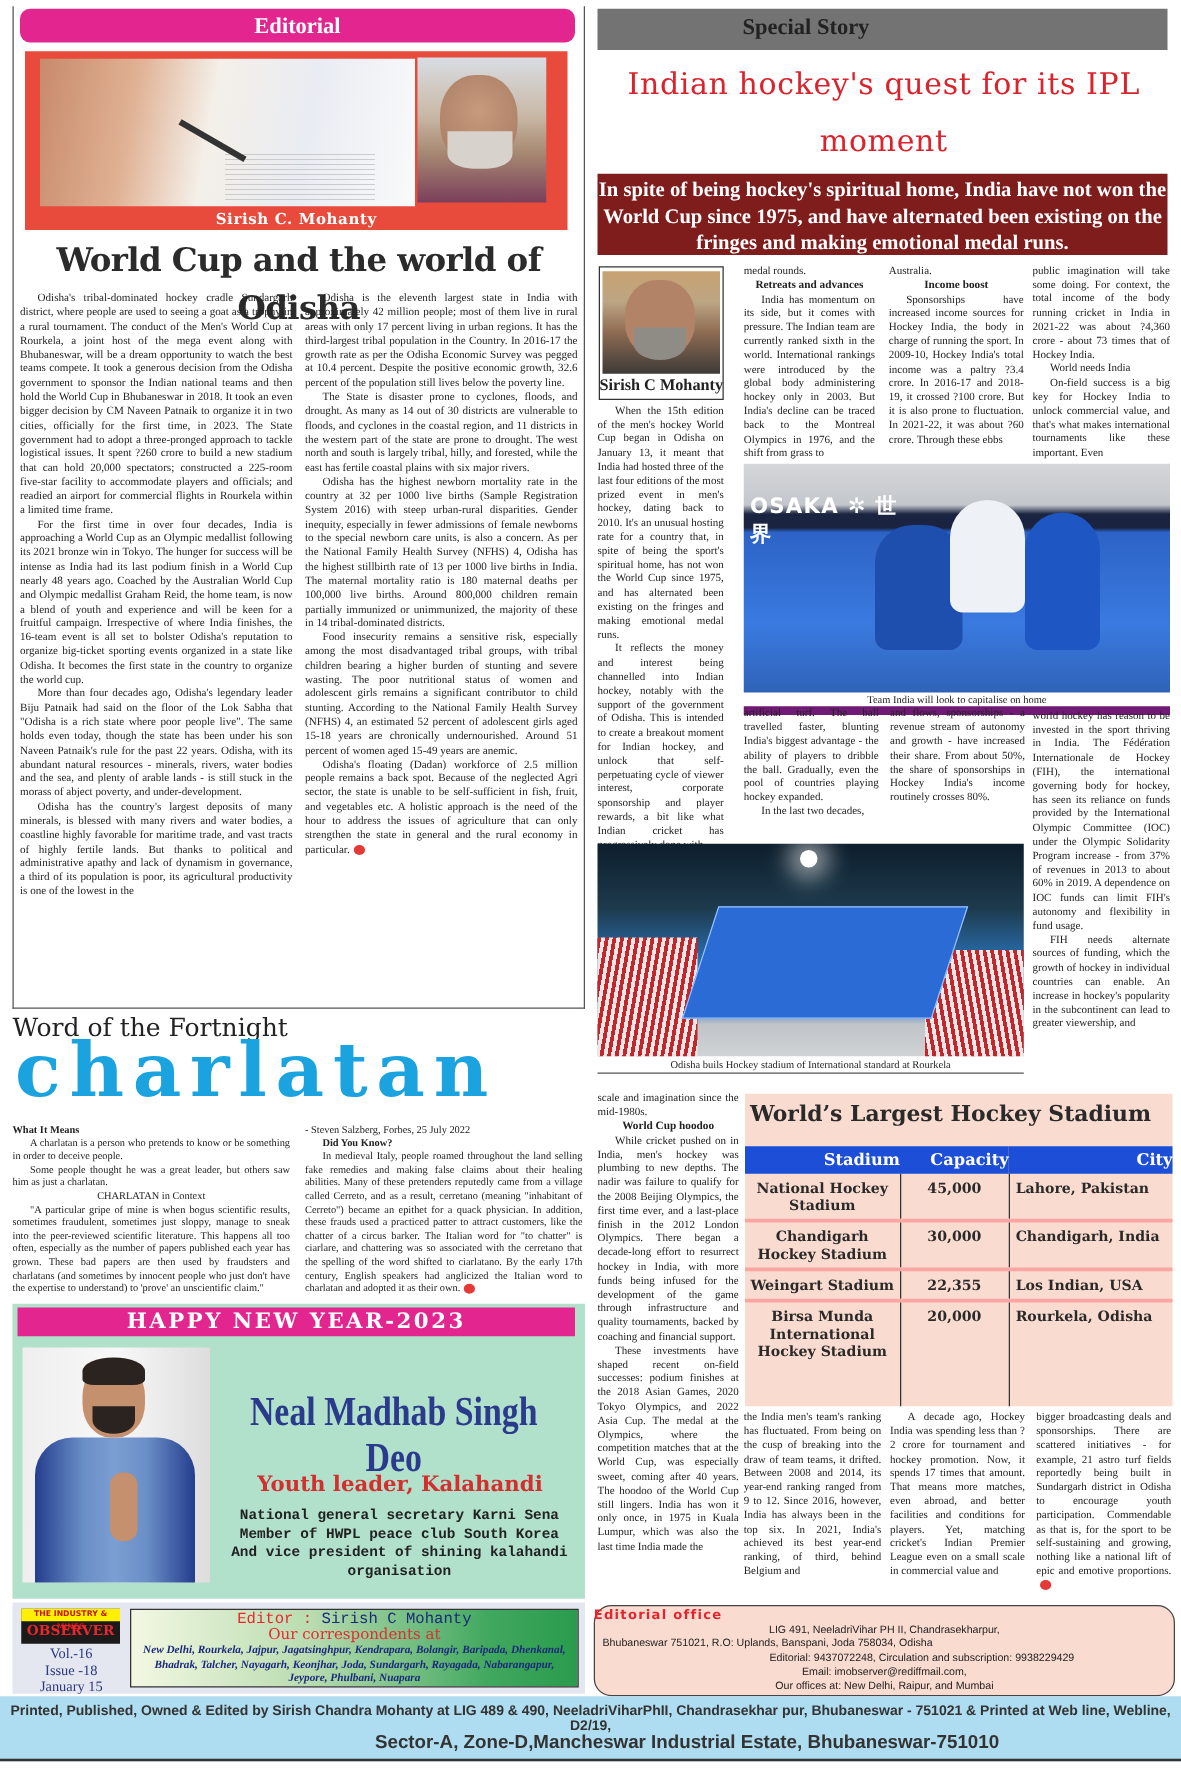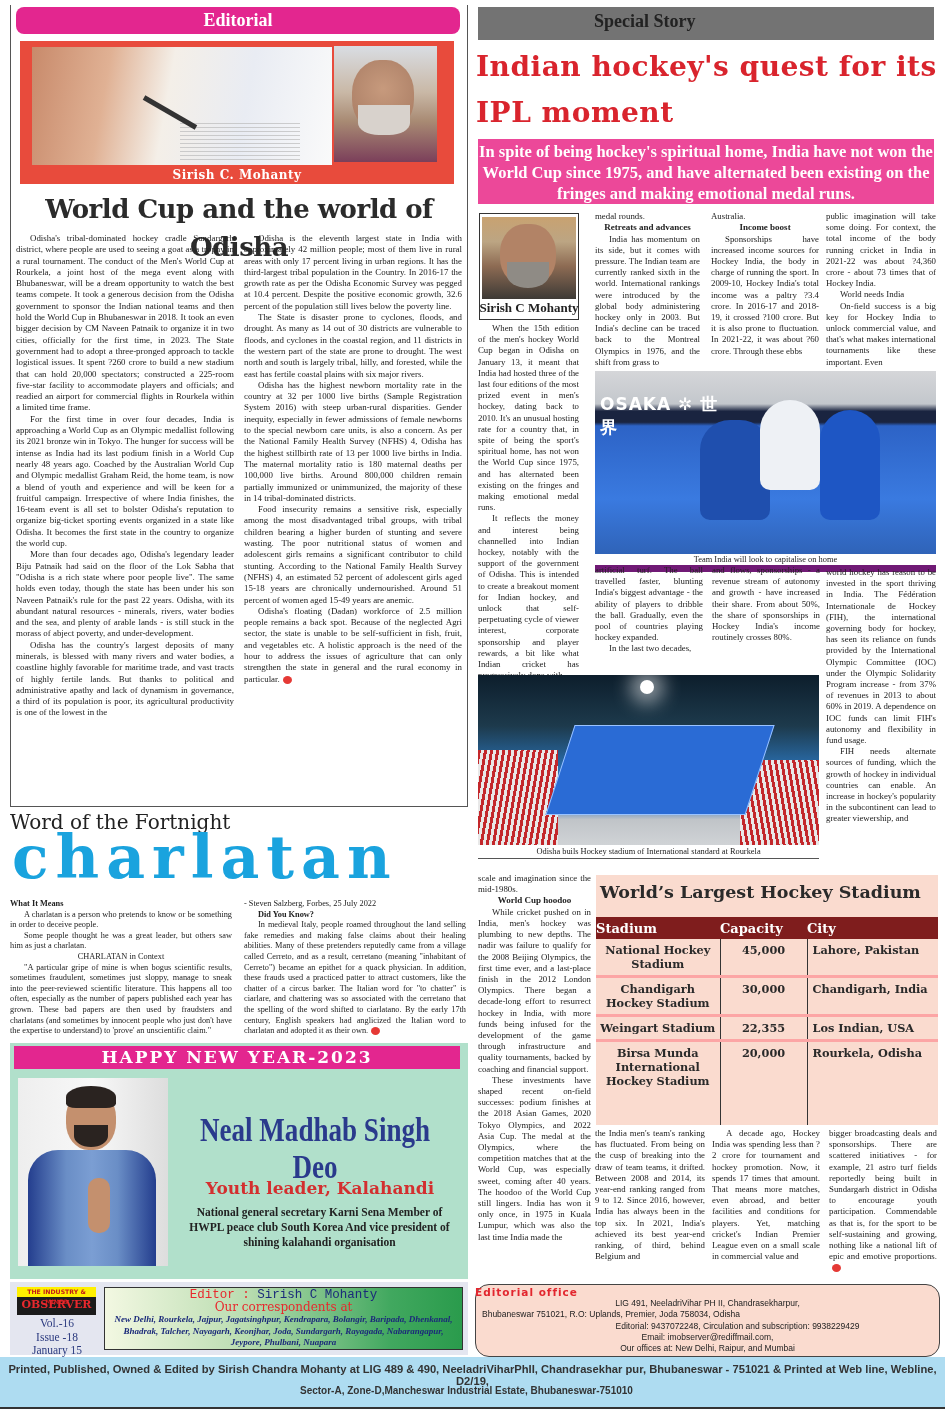--- a/index.html
+++ b/index.html
@@ -36,26 +36,26 @@
 #ad-box{left:10px;top:1043px;width:458px;height:236px;background:#b1e0cb}
 #ad-header{left:14px;top:1046px;width:446px;height:23px;background:#e3268f;color:#fff;font-family:"DejaVu Serif",serif;font-weight:bold;font-size:17px;letter-spacing:2px;text-align:center;line-height:23px}
 #ad-photo{left:18px;top:1078px;width:150px;height:188px;background:linear-gradient(90deg,#eee 0%,#f8f8f8 50%,#ddd 100%)}
 #ad-person-head{left:66px;top:1090px;width:50px;height:60px;border-radius:45%;background:#c4906e}
 #ad-person-hair{left:66px;top:1086px;width:50px;height:22px;border-radius:50% 50% 20% 20%;background:#2a2320}
 #ad-person-beard{left:74px;top:1125px;width:34px;height:22px;border-radius:0 0 50% 50%;background:#2a2320}
 #ad-person-body{left:28px;top:1150px;width:128px;height:116px;border-radius:30px 30px 0 0;background:linear-gradient(90deg,#243e8e 0%,#6a8ec6 30%,#7b9ed3 50%,#6a8ec6 70%,#243e8e 100%)}
 #ad-person-hands{left:88px;top:1178px;width:22px;height:55px;border-radius:10px;background:#c4906e}
 #ad-name{left:170px;top:1112px;width:290px;text-align:center;font-family:"Liberation Serif",serif;font-weight:bold;font-size:33px;color:#2a3a8c;transform:scaleX(.82);transform-origin:center}
 #ad-role{left:180px;top:1178px;width:280px;text-align:center;font-family:"DejaVu Serif",serif;font-weight:bold;font-size:17px;color:#d32f2f}
-#ad-desc{left:182px;top:1205px;width:275px;text-align:center;font-family:Liberation Serif, serif;font-weight:bold;font-size:11.5px;line-height:15px;color:#222}
+#ad-desc{left:182px;top:1205px;width:275px;text-align:center;font-family:Liberation Mono, monospace;font-weight:bold;font-size:11.5px;line-height:15px;color:#222}
 
 
 #ss-tab{left:478px;top:7px;width:456px;height:33px;background:#737373;color:#222;font-weight:bold;font-size:18px;line-height:28px;padding-left:116px}
-#ss-headline{left:476px;top:44px;width:462px;font-family:"DejaVu Serif",serif;font-weight:bold;font-size:28px;line-height:46px;color:#d9242d;letter-spacing:.5px}
-#ss-deck{left:478px;top:139px;width:456px;height:65px;background:#ec4899;color:#fff;font-weight:bold;font-size:16.5px;line-height:21px;text-align:center;padding-top:2px}
+#ss-headline{left:476px;top:44px;width:462px;text-align:center;font-family:"DejaVu Serif",serif;font-weight:normal;font-size:24px;line-height:46px;color:#d9242d;letter-spacing:.5px}
+#ss-deck{left:478px;top:139px;width:456px;height:65px;background:#7f1d1d;color:#fff;font-weight:bold;font-size:16.5px;line-height:21px;text-align:center;padding-top:2px}
 #ss-author-box{left:479px;top:213px;width:100px;height:107px;border:1.5px solid #333;background:#fff}
 #ss-author-photo{left:482px;top:217px;width:94px;height:82px;background:linear-gradient(180deg,#c8a271 0%,#bca583 30%,#8d6b53 60%,#3d3a36 100%)}
 #ss-author-face{left:500px;top:224px;width:56px;height:62px;border-radius:45%;background:#b28366}
 #ss-author-beard{left:507px;top:262px;width:42px;height:26px;border-radius:0 0 50% 50%;background:#8f8b85}
 #ss-author-name{left:479px;top:300px;width:100px;text-align:center;font-weight:bold;font-size:13px;color:#222}
 #ss-col1a{left:478px;top:323px;width:101px}
 #ss-col1b{left:478px;top:873px;width:113px}
 #ss-col2top{left:595px;top:211px;width:105px}
 #ss-col3top{left:711px;top:211px;width:108px}
 #ss-col4top{left:826px;top:211px;width:110px}
@@ -78,21 +78,21 @@
 #photo2-field{left:560px;top:725px;width:200px;height:90px;background:#2a6bd5;transform:skewX(-18deg);border:1px solid #9ac3ff}
 #photo2-stands{left:478px;top:750px;width:80px;height:95px;background:repeating-linear-gradient(100deg,#c3272b 0 3px,#e8e8e8 3px 6px)}
 #photo2-stands2{left:740px;top:760px;width:79px;height:85px;background:repeating-linear-gradient(80deg,#c3272b 0 3px,#e8e8e8 3px 6px)}
 #photo2-light{left:640px;top:680px;width:14px;height:14px;border-radius:50%;background:#fff;box-shadow:0 0 18px 10px rgba(255,255,255,.5)}
 #photo2-caption{left:478px;top:847px;width:341px;text-align:center;font-size:8.4px;border-bottom:1px solid #555;padding-bottom:2px}
 
 
 #tbl-box{left:596px;top:875px;width:342px;height:250px;background:#fadbcf}
 #tbl-title{left:600px;top:882px;font-family:"DejaVu Serif",serif;font-weight:bold;font-size:17.5px;color:#2a2a2a}
 #tbl{left:596px;top:917px;width:342px;border-collapse:collapse;font-family:"DejaVu Serif",serif;font-weight:bold;font-size:11.3px;color:#2a2a2a}
-#tbl th{background:#7f1d1d;color:#fff;font-size:13px;height:22px;text-align:left}
+#tbl th{background:#1d4ed8;color:#fff;font-size:13px;height:22px;text-align:right}
 #tbl td{vertical-align:top;padding:4px 3px 4px 3px;line-height:14px;border-bottom:3px solid #fca5a5}
 #tbl td.c1{text-align:center;width:124px;border-right:1px solid #333}
 #tbl td.c2{text-align:center;width:87px;border-right:1px solid #333}
 #tbl td.c3{text-align:left;padding-left:5px}
 #tbl tr:last-child td{border-bottom:none;height:84px}
 
 
 #ftr-left{left:10px;top:1282px;width:458px;height:73px;background:#e4e6f0}
 #ftr-logo{left:17px;top:1287px;width:79px;height:28px;background:#1b1b1b}
 #ftr-logo-top{left:17px;top:1287px;width:79px;height:10px;background:#fff000;color:#c31818;font-family:"DejaVu Sans",sans-serif;font-size:6.2px;text-align:center;line-height:10px;font-weight:bold}
@@ -103,21 +103,21 @@
 #ftr-editor .n{color:#1b2a7a}
 #ftr-corr{left:104px;top:1301px;width:359px;text-align:center;font-size:12px;line-height:13px;color:#e8282d;font-family:"DejaVu Serif",serif}
 #ftr-cities{left:108px;top:1314px;width:351px;text-align:center;font-size:9px;line-height:11.5px;color:#1b2a7a;font-style:italic;font-weight:bold}
 #ftr-right{left:475px;top:1284px;width:465px;height:73px;background:#fadbcf;border:1px solid #444;border-radius:14px}
 #ftr-office-title{left:475px;top:1286px;width:465px;font-family:"DejaVu Sans",sans-serif;font-weight:bold;font-size:10.5px;letter-spacing:1px;color:#e2262e}
 #ftr-office-lines{left:480px;top:1298px;width:455px;font-family:"Liberation Sans",sans-serif;font-size:8.5px;line-height:11.3px;color:#222;text-align:center}
 #ftr-office-lines div:nth-child(2){text-align:left;padding-left:2px}
 #ftr-office-lines div:nth-child(3){padding-left:60px}
 #ftr-print{left:0;top:1357px;width:945px;height:52px;background:#aedcf1;border-bottom:2px solid #333}
 #ftr-print-1{left:0;top:1363px;width:945px;text-align:center;font-family:"Liberation Sans",sans-serif;font-weight:bold;font-size:11.2px;color:#333}
-#ftr-print-2{left:300px;top:1385px;width:640px;font-family:"Liberation Sans",sans-serif;font-weight:bold;font-size:10px;color:#333}
+#ftr-print-2{left:300px;top:1385px;width:640px;font-family:"Liberation Sans",sans-serif;font-weight:bold;font-size:15px;color:#333}
 </style>
 </head>
 <body>
 
 <div class="abs" id="editorial-box"></div>
 <div class="abs" id="editorial-tab">Editorial</div>
 <div class="abs" id="editorial-banner"></div>
 <div class="abs" id="banner-photo-hands"></div>
 <div class="abs" id="banner-lines"></div>
 <div class="abs" id="banner-pen"></div>
@@ -285,21 +285,21 @@
 </div>
 <div class="abs" id="ftr-green"></div>
 <div class="abs" id="ftr-editor"><span>Editor : </span><span class="n">Sirish C Mohanty</span></div>
 <div class="abs" id="ftr-corr">Our correspondents at</div>
 <div class="abs" id="ftr-cities">New Delhi, Rourkela, Jajpur, Jagatsinghpur, Kendrapara, Bolangir, Baripada, Dhenkanal, Bhadrak, Talcher, Nayagarh, Keonjhar, Joda, Sundargarh, Rayagada, Nabarangapur, Jeypore, Phulbani, Nuapara</div>
 
 <div class="abs" id="ftr-right"></div>
 <div class="abs" id="ftr-office-title">Editorial office</div>
 <div class="abs" id="ftr-office-lines">
   <div>LIG 491, NeeladriVihar PH II, Chandrasekharpur,</div>
-  <div>Bhubaneswar 751021, R.O: Uplands, Premier, Joda 758034, Odisha</div>
+  <div>Bhubaneswar 751021, R.O: Uplands, Banspani, Joda 758034, Odisha</div>
   <div>Editorial: 9437072248, Circulation and subscription: 9938229429</div>
   <div>Email: imobserver@rediffmail.com,</div>
   <div>Our offices at: New Delhi, Raipur, and Mumbai</div>
 </div>
 
 <div class="abs" id="ftr-print"></div>
 <div class="abs" id="ftr-print-1">Printed, Published, Owned &amp; Edited by Sirish Chandra Mohanty at LIG 489 &amp; 490, NeeladriViharPhII, Chandrasekhar pur, Bhubaneswar - 751021 &amp;  Printed at Web line, Webline, D2/19,</div>
 <div class="abs" id="ftr-print-2">Sector-A, Zone-D,Mancheswar Industrial Estate, Bhubaneswar-751010</div>
 
 </body></html>

